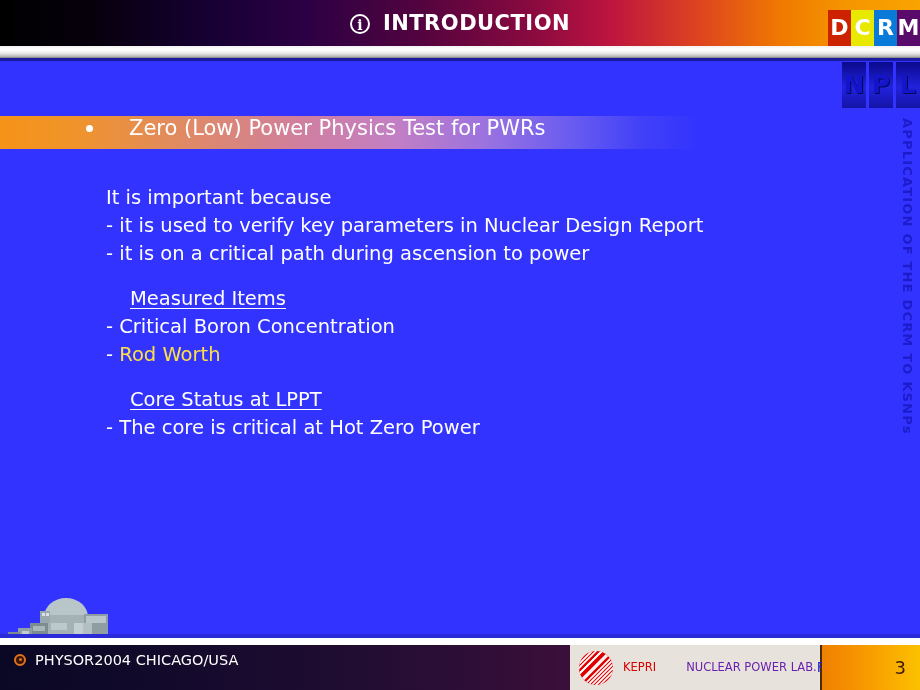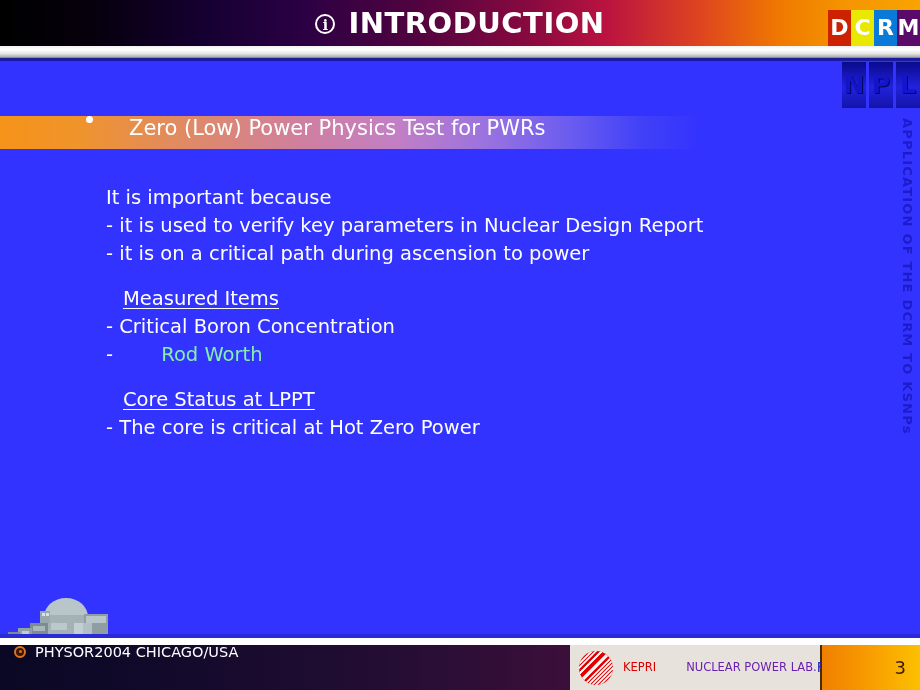--- a/index.html
+++ b/index.html
@@ -48,21 +48,21 @@
     font-size: 14px;
     font-weight: bold;
     line-height: 19px;
     text-align: center;
     font-family: "DejaVu Serif", serif;
     box-sizing: border-box;
     margin-top: 2px;
   }
   #header-title {
     color: #ffffff;
-    font-size: 29px;
+    font-size: 21px;
     font-weight: bold;
     letter-spacing: 0.5px;
     font-family: "DejaVu Sans", sans-serif;
     white-space: nowrap;
   }
 
   
   #dcrm-logo {
     position: absolute;
     right: 0; top: 10px;
@@ -149,20 +149,21 @@
       #f59319 0%, #f0942a 8%, #e08a64 20%,
       #cf7fa0 33%, #c27fc4 43%, #9a72e0 53%,
       #6a5cf0 62%, #4040f8 70%, #3333FF 76%, #3333FF 100%);
     z-index: 3;
   }
   #bullet-row {
     position: absolute;
     left: 0; top: 116px;
     width: 920px; height: 24px;
     display: flex;
+    align-items: center;
     z-index: 4;
   }
   #bullet-dot {
     width: 7px; height: 7px;
     border-radius: 50%;
     background: #ffffff;
     margin-left: 86px;
   }
   #bullet-text {
     margin-left: 36px;
@@ -180,21 +181,21 @@
     width: 790px;
     z-index: 3;
     color: #ffffff;
     font-size: 19.5px;
     font-family: "DejaVu Sans", sans-serif;
     line-height: 28px;
   }
   .body-line { white-space: nowrap; }
   .body-line.gap { height: 17px; }
   .sec-head {
-    margin-left: 17px;
+    margin-left: 24px;
     text-decoration: underline;
     text-underline-offset: 3px;
   }
   .accent-red { color: #8B0000; }
   .dash { color: #ffffff; }
 
   
   #plant-graphic {
     position: absolute;
     left: 0;
@@ -223,21 +224,21 @@
     position: absolute;
     left: 0; bottom: 0;
     width: 920px; height: 45px;
     background: linear-gradient(to right,
       #0a0824 0%, #130a2c 20%, #240d33 42%,
       #3b0f3a 62%, #540f42 80%, #6a1048 100%);
     z-index: 5;
   }
   #footer-left {
     position: absolute;
-    left: 14px; bottom: 16px;
+    left: 14px; bottom: 8px;
     height: 45px;
     display: flex;
     align-items: center;
     gap: 9px;
     z-index: 7;
   }
   #physor-icon {
     width: 12px; height: 12px;
     border-radius: 50%;
     border: 2px solid #e2731a;
@@ -342,21 +343,21 @@
     <div id="bullet-text">Zero (Low) Power Physics Test for PWRs</div>
   </div>
 
   <div id="body-content">
       <div class="body-line">It is important because</div>
       <div class="body-line">- it is used to verify key parameters in Nuclear Design Report</div>
       <div class="body-line">- it is on a critical path during ascension to power</div>
       <div class="body-line gap"></div>
       <div class="body-line"><span class="sec-head">Measured Items</span></div>
       <div class="body-line">- Critical Boron Concentration</div>
-      <div class="body-line"><span class="dash">- </span><span class="accent-red" style="color: #86efac; margin-left: 42px;">Rod Worth</span></div>
+      <div class="body-line"><span class="dash">- </span><span class="accent-red" style="color: #fde047;">Rod Worth</span></div>
       <div class="body-line gap"></div>
       <div class="body-line"><span class="sec-head">Core Status at LPPT</span></div>
       <div class="body-line">- The core is critical at Hot Zero Power</div>
     </div>
 
   <svg id="plant-graphic" viewBox="0 0 115 55">
     <ellipse cx="66" cy="27" rx="22" ry="19" fill="#b9c6c9"></ellipse>
     <rect x="44" y="25" width="44" height="26" fill="#a4b2b5"></rect>
     <rect x="84" y="24" width="24" height="27" fill="#8e9ea2"></rect>
     <rect x="86" y="26" width="20" height="7" fill="#b9c6c9"></rect>

